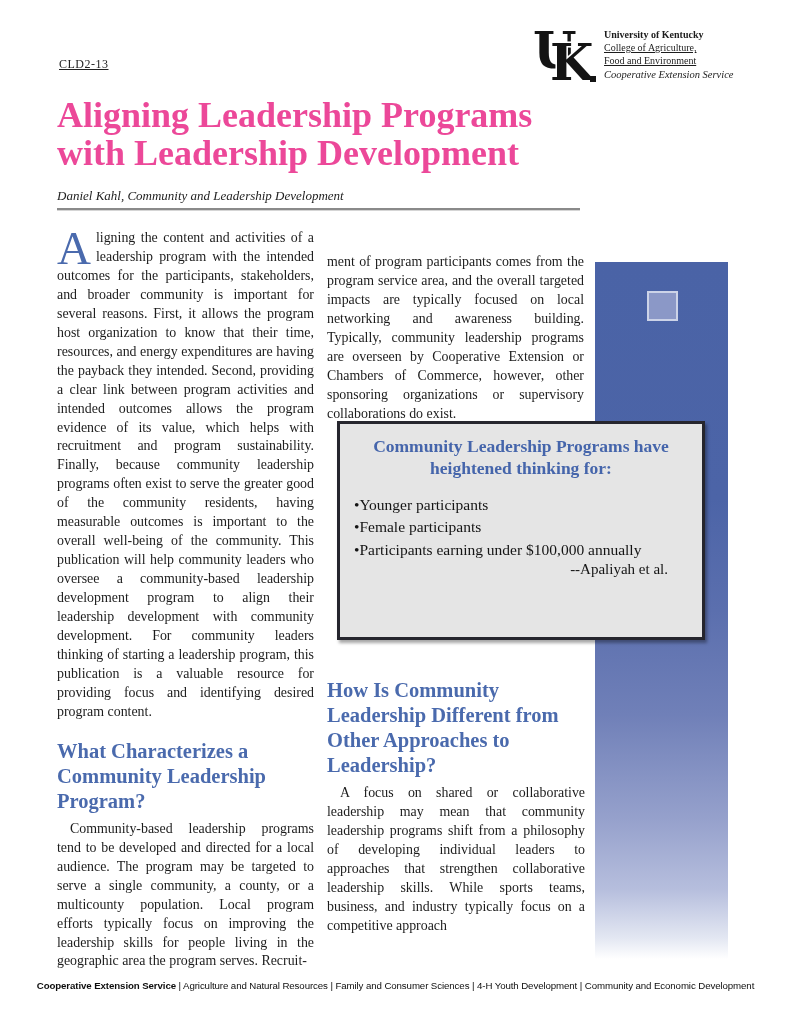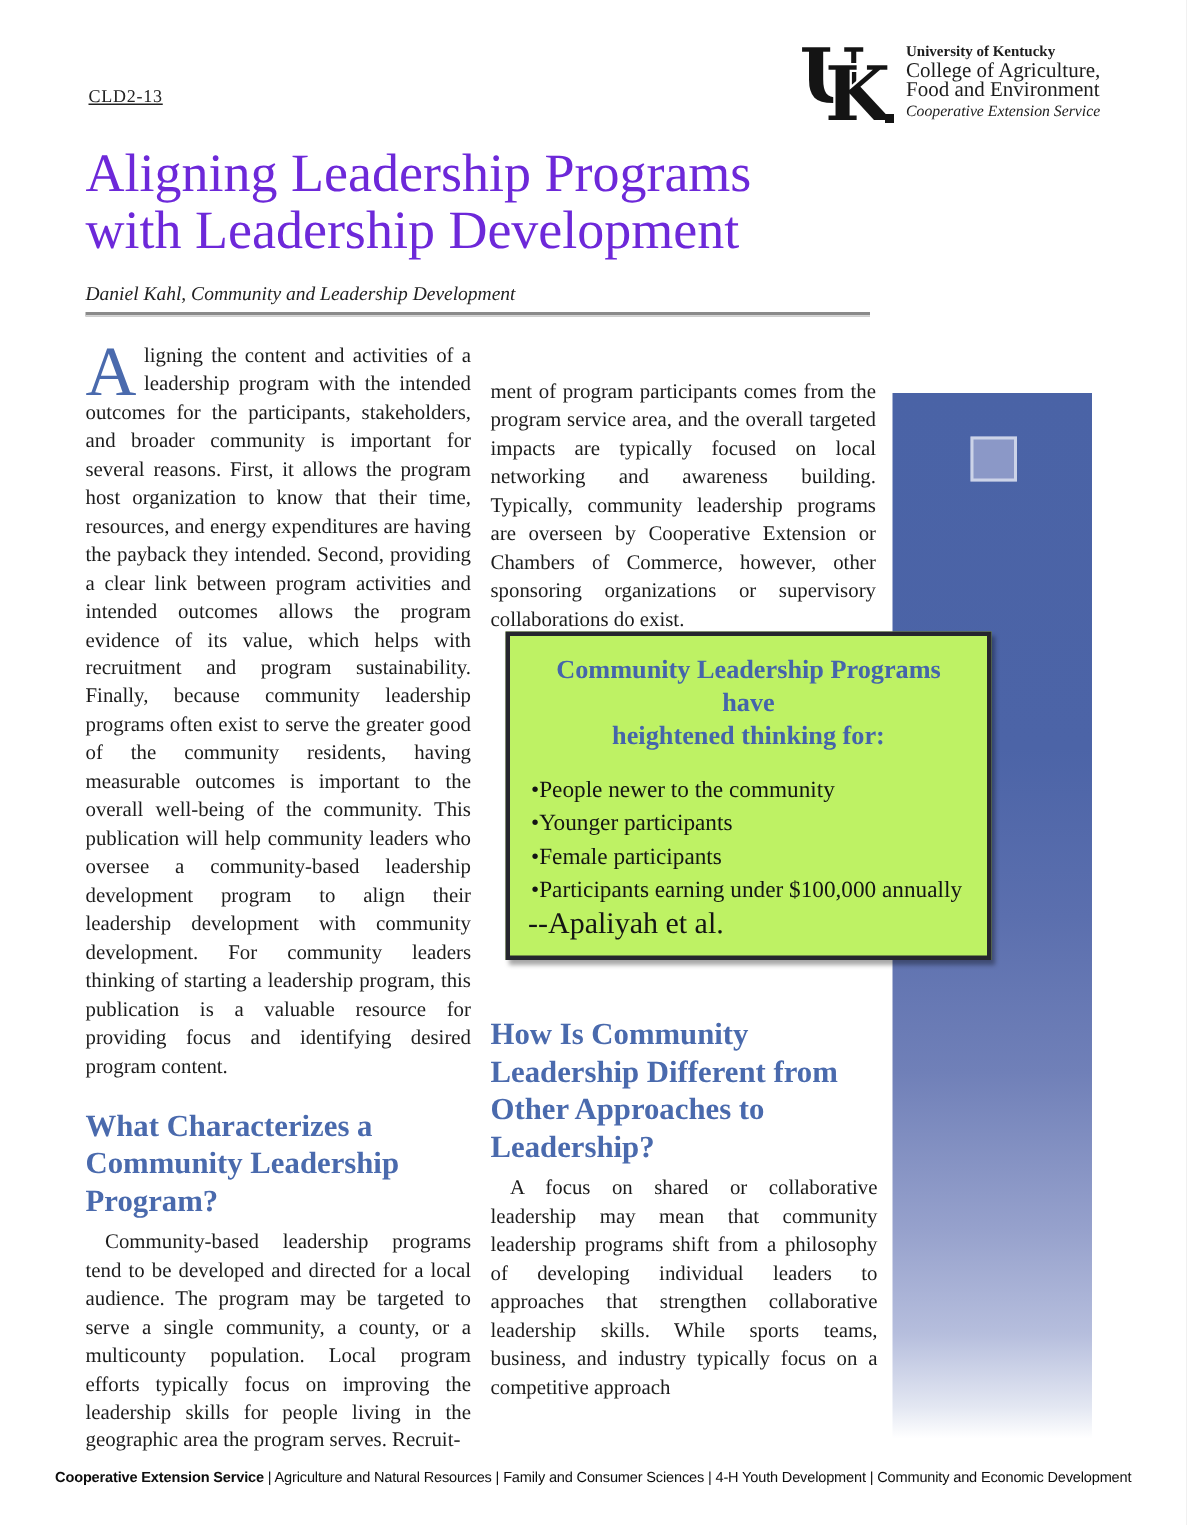--- a/index.html
+++ b/index.html
@@ -7,24 +7,24 @@
   .page {
     position:relative; width:791px; height:1024px; margin:0 auto;
     background:#ffffff; overflow:hidden;
     font-family:"Liberation Serif", serif; color:#1c1c1c;
   }
   
   .doc-id { position:absolute; left:59px; top:57px; font-size:12px; letter-spacing:0.5px; color:#222;text-decoration:underline; }
   .logo { position:absolute; left:533px; top:24px; display:flex; align-items:flex-start; gap:7px; }
   .logo-text { padding-top:4px; }
   .logo-line1 { font-size:10px; font-weight:bold; line-height:13px; }
-  .logo-line2, .logo-line3 { font-size:14px; line-height:13px; }
+  .logo-line2, .logo-line3 { font-size:10px; line-height:13px;text-decoration:underline; }
   .logo-line4 { font-size:10.5px; font-style:italic; line-height:13px; padding-top:1px; }
   
-  .title { position:absolute; left:57px; top:96px; font-size:36px; line-height:38px; color:#6d28d9; font-weight:normal; }
+  .title { position:absolute; left:57px; top:96px; font-size:36px; line-height:38px; color:#ec4899; font-weight:bold; }
   .byline { position:absolute; left:57px; top:188px; font-size:13px; font-style:italic; color:#222; }
   .rule { position:absolute; left:57px; top:208px; width:523px; height:3px; background:#8a8a8a; border-bottom:1px solid #d5d5d5; }
   
   .col { position:absolute; width:257px; }
   .col1 { left:57px; top:229px; }
   .col2 { left:327px; top:229px;margin-top:24px; }
   .section2 { left:327px; top:678px; width:258px; }
   p.body { font-size:13.9px; line-height:18.95px; text-align:justify; color:#1c1c1c; }
   p.indent { text-indent:13px; }
   .dropcap {
@@ -42,30 +42,30 @@
     background:linear-gradient(to bottom,
       #4a63a6 0%, #4c64a7 34%, #5b6fae 50%, #7080b8 65%,
       #96a1cc 80%, #b6bedd 90%, #e3e7f2 97%, #ffffff 100%);
   }
   .sidebar-square {
     position:absolute; left:647px; top:291px; width:31px; height:30px; z-index:2;
     background:#8b98c7; border:2px solid #ccd3e8;
   }
   
   .callout {
-    position:absolute; left:337px; top:421px; width:324px; height:219px; z-index:3;
-    background:#bef264; border:3px solid #26262e;
+    position:absolute; left:337px; top:421px; width:368px; height:219px; z-index:3;
+    background:#e5e5e5; border:3px solid #26262e;
     box-shadow:2px 3px 3px rgba(0,0,0,0.35);
     padding:11px 12px 0 12px;
   }
   .callout-title { text-align:center; color:#4565ab; font-weight:bold; font-size:17.5px; line-height:22px; }
   .callout-list { list-style:none; margin:15px 0 0 2px; }
   .callout-list li { font-size:15.5px; line-height:22.3px; color:#141414; }
   .callout-list li::before { content:"\2022 "; }
-  .callout-attribution { font-size:20px; margin:0 22px 0 0; color:#141414; }
+  .callout-attribution { text-align:right; font-size:15px; margin:0 22px 0 0; color:#141414; }
   
   .footer {
     position:absolute; left:0; top:980px; width:791px; text-align:center;
     font-family:"Liberation Sans", sans-serif; font-size:9.7px; color:#0d0d0d;
     letter-spacing:-0.1px;
   }
   .footer .b { font-weight:bold; }
 </style>
 </head>
 <body>
@@ -107,21 +107,20 @@
   <div class="col col2">
     <p class="body">ment of program participants comes from the program service area, and the overall targeted impacts are typically focused on local networking and awareness building. Typically, community leadership programs are overseen by Cooperative Extension or Chambers of Commerce, however, other sponsoring organizations or supervisory collaborations do exist.</p>
   </div>
 
   <div class="callout">
     <div class="callout-title">
       <span>Community Leadership Programs have</span><br>
       <span>heightened thinking for:</span>
     </div>
     <ul class="callout-list">
-      <li>People newer to the community</li>
       <li>Younger participants</li>
       <li>Female participants</li>
       <li>Participants earning under $100,000 annually</li>
     </ul>
     <div class="callout-attribution">--Apaliyah et al.</div>
   </div>
 
   <div class="col section2">
     <h2 class="section-heading">How Is Community Leadership Different from Other Approaches to Leadership?</h2>
     <p class="body indent">A focus on shared or collaborative leadership may mean that community leadership programs shift from a philosophy of developing individual leaders to approaches that strengthen collaborative leadership skills. While sports teams, business, and industry typically focus on a competitive approach</p>

